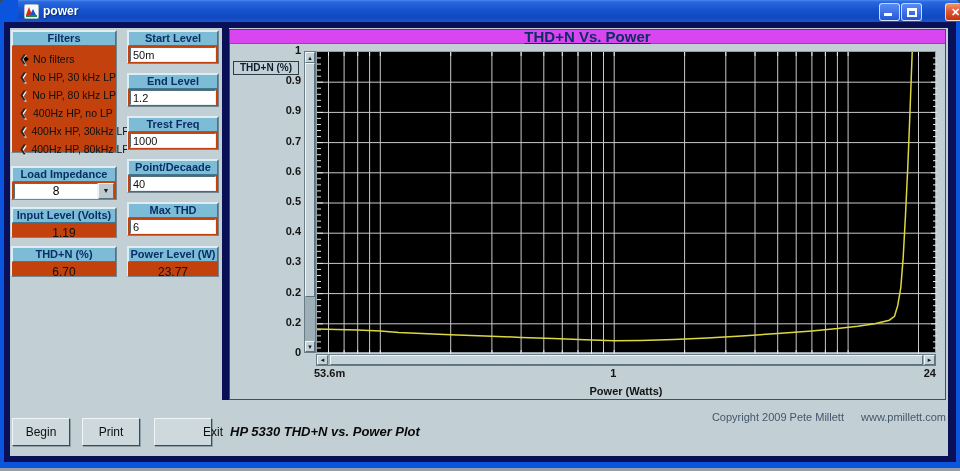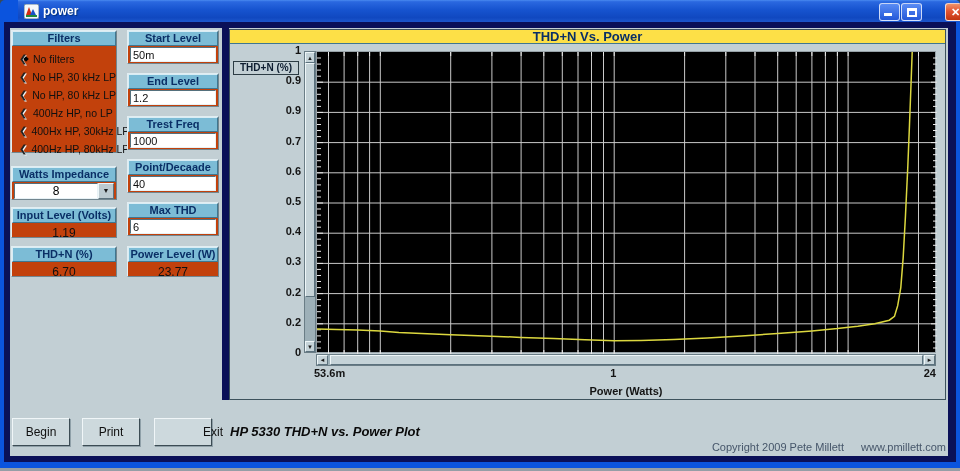--- a/index.html
+++ b/index.html
@@ -33,22 +33,22 @@
   .radio-icon{position:relative;width:10px;font-size:10px;line-height:10px;color:#222;text-shadow:1px 1px 0 #eef6f8;}
   .radio-row.selected .radio-icon::after{content:"";position:absolute;left:5px;top:3px;width:4px;height:4px;background:#000;transform:rotate(45deg);}
   .radio-label{font-size:10.5px;color:#101010;margin-left:4px;white-space:nowrap;}
   .combo{display:flex;margin:1px 2px;height:16px;}
   .combo-text{flex:1;background:#fff;border:1px solid;border-color:#55707c #e8f2f6 #e8f2f6 #55707c;
     font-size:12px;text-align:center;line-height:14px;}
   .combo-btn{width:16px;background:#bccad0;border:1px solid;border-color:#eef6f8 #5c727e #5c727e #eef6f8;
     font-size:7px;line-height:14px;text-align:center;color:#1a1a1a;cursor:pointer;}
 
   .chart-panel{position:absolute;left:229px;top:29px;width:717px;height:371px;background:#c2cfd4;border:1px solid #3d525c;}
-  .chart-header{position:absolute;left:0;top:0;width:100%;height:14px;background:#fde047;
-    border-bottom:1px solid #3f7690;font-size:13px;font-weight:bold;color:#0a2f66;text-align:center;line-height:14px;}
+  .chart-header{position:absolute;left:0;top:0;width:100%;height:14px;background:#d946ef;
+    border-bottom:1px solid #3f7690;font-size:15px;font-weight:bold;color:#0a2f66;text-align:center;line-height:14px;text-decoration:underline;}
   .ylabel-box{position:absolute;left:3px;top:31px;width:66px;height:14px;border:1px solid #2c3c44;
     font-size:10px;font-weight:bold;color:#0d1d30;text-align:center;line-height:12px;background:#c2cfd4;}
   .ytick{position:absolute;right:0;width:70px;text-align:right;font-size:11px;font-weight:bold;color:#141414;}
   .xtick{position:absolute;font-size:11px;font-weight:bold;color:#141414;white-space:nowrap;}
   .xaxis-title{position:absolute;left:86px;top:355px;width:620px;text-align:center;
     font-size:11px;font-weight:bold;color:#141414;}
   .plot{position:absolute;left:86px;top:21px;width:620px;height:302px;background:#000;border:1px solid #97a2a8;}
   .vscroll{position:absolute;left:74px;top:21px;width:12px;height:302px;background:#9db0b8;border:1px solid #6a7d86;}
   .sb-btn{position:absolute;left:0;width:10px;height:11px;background:#c5d3d8;border:1px solid;
     border-color:#eef6f8 #5c727e #5c727e #eef6f8;font-size:6px;line-height:10px;text-align:center;color:#1a1a1a;cursor:pointer;}
@@ -57,21 +57,21 @@
   .hscroll{position:absolute;left:86px;top:324px;width:620px;height:12px;background:#9db0b8;border:1px solid #6a7d86;}
   .hsb-btn{position:absolute;top:0;width:11px;height:10px;background:#c5d3d8;border:1px solid;
     border-color:#eef6f8 #5c727e #5c727e #eef6f8;font-size:6px;line-height:9px;text-align:center;color:#1a1a1a;cursor:pointer;}
   .hthumb{position:absolute;left:13px;top:0;width:593px;height:10px;background:#c5d3d8;border:1px solid;
     border-color:#eef6f8 #5c727e #5c727e #eef6f8;cursor:pointer;}
 
   .btn{position:absolute;width:58px;height:28px;background:#cdd9dd;border:1px solid;
     border-color:#f0f6f8 #3c4c54 #3c4c54 #f0f6f8;box-shadow:1px 1px 0 #8fa0a8;
     font-family:"Liberation Sans",sans-serif;font-size:12px;color:#101010;cursor:pointer;}
   .footer-title{position:absolute;left:230px;top:424px;font-size:13px;font-weight:bold;font-style:italic;color:#0a0a0a;}
-  .copyright-row{position:absolute;left:690px;top:441px;width:256px;text-align:right;font-size:11px;color:#46566a;}
+  .copyright-row{position:absolute;left:690px;top:411px;width:256px;text-align:right;font-size:11px;color:#46566a;}
   .copyright-row span{margin-left:14px;}
 </style>
 </head>
 <body>
 
 <div class="win">
   <div class="titlebar">
     <span class="app-icon">
       <svg width="15" height="15" viewBox="0 0 15 15">
         <rect x="0" y="0" width="15" height="15" rx="2" fill="#f4f8fa" stroke="#5a7a9a"></rect>
@@ -119,21 +119,21 @@
         <span class="radio-label">400Hx HP, 30kHz LP</span>
       </div>
       <div class="radio-row">
         <span class="radio-icon">❮</span>
         <span class="radio-label">400Hz HP, 80kHz LP</span>
       </div>
     </div>
   </div>
 
   <div class="group" style="left:11px;top:166px;width:106px;height:34px;">
-    <div class="hdr">Watts Impedance</div>
+    <div class="hdr">Load Impedance</div>
     <div class="combo">
       <div class="combo-text">8</div>
       <div class="combo-btn">▼</div>
     </div>
   </div>
 
   <div class="group" style="left:11px;top:207px;width:106px;height:31px;">
     <div class="hdr">Input Level (Volts)</div>
     <div class="value">1.19</div>
   </div>

